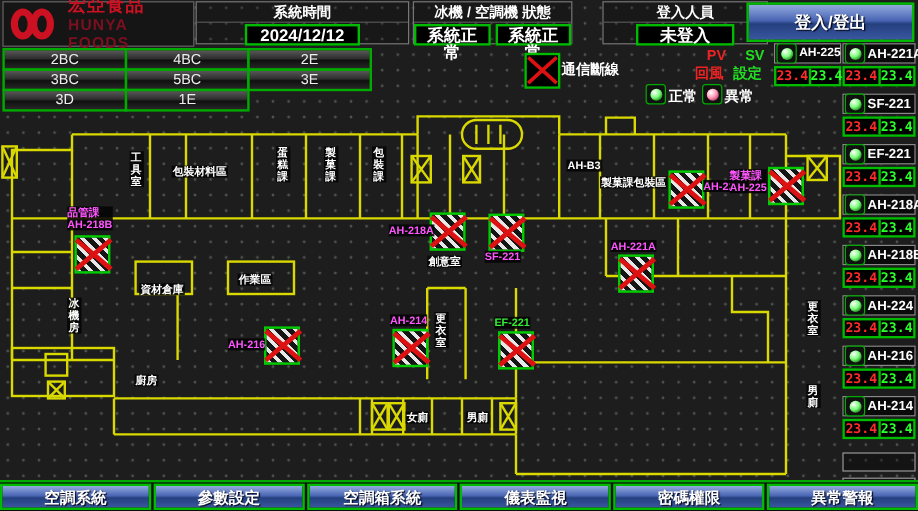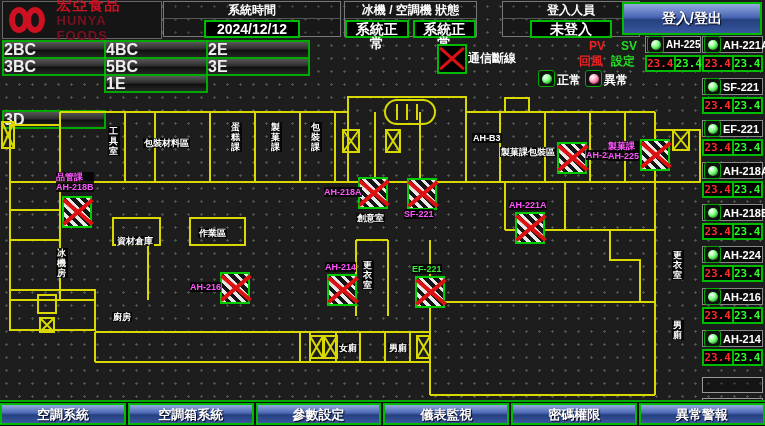--- a/index.html
+++ b/index.html
@@ -27,22 +27,22 @@
   .sec-status{left:344px;width:133px;}
   .sec-login{left:480px;width:138px;margin-left:22px;}
   .btn-blue{
     background:linear-gradient(#93aade 0%,#4a66b4 45%,#24407e 55%,#3a57a0 100%);
     border:2px solid #00bb00;color:#fff;font-weight:bold;text-align:center;
     text-shadow:1px 1px 1px #001;box-sizing:border-box;cursor:pointer;
   }
   .login-btn{position:absolute;left:622px;top:2px;width:140px;height:33px;font-size:14px;line-height:29px;}
   
   .floor-btn{
-    position:absolute;width:100px;height:15px;line-height:15px;
-    font-size:16px;font-weight:bold;color:#eee;
+    position:absolute;width:100px;height:15px;line-height:15px;text-align:center;
+    font-size:12px;font-weight:normal;color:#eee;
     background:linear-gradient(#585858 0%,#2e2e2e 45%,#101010 55%,#262626 100%);
     border:2px solid #00aa00;box-sizing:content-box;
   }
   
   .xbox{position:absolute;width:26px;height:26px;border:2px solid #00bb00;background:#000;}
   .xbox::before,.xbox::after{content:"";position:absolute;left:-3px;top:11px;width:32px;height:3px;background:#dd1111;}
   .xbox::before{transform:rotate(42deg);}
   .xbox::after{transform:rotate(-42deg);}
   .leg-text{position:absolute;font-size:12px;font-weight:bold;color:#fff;}
   .leg-red{position:absolute;font-size:12px;font-weight:bold;color:#ee2222;}
@@ -120,21 +120,21 @@
       <div class="floor-btn" style="left: 2px; top: 40px;">2BC</div>
       <div class="floor-btn" style="left: 104px; top: 40px;">4BC</div>
       <div class="floor-btn" style="left: 206px; top: 40px;">2E</div>
     </div>
   <div id="floor-row-1">
       <div class="floor-btn" style="left: 2px; top: 57px;">3BC</div>
       <div class="floor-btn" style="left: 104px; top: 57px;">5BC</div>
       <div class="floor-btn" style="left: 206px; top: 57px;">3E</div>
     </div>
   <div id="floor-row-2">
-      <div class="floor-btn" style="left: 2px; top: 74px; margin-top: 36px;">3D</div>
+      <div class="floor-btn" style="left: 2px; top: 74px;">3D</div>
       <div class="floor-btn" style="left: 104px; top: 74px;">1E</div>
     </div>
 
   <div class="xbox" style="left:437px;top:44px"></div>
   <div class="leg-text" style="left:468px;top:50px;position:absolute">通信斷線</div>
 
   <div class="leg-red" style="left:589px;top:39px">PV</div>
   <div class="leg-grn" style="left:621px;top:39px">SV</div>
   <div class="leg-red" style="left:579px;top:53px">回風</div>
   <div class="leg-grn" style="left:611px;top:53px">設定</div>
@@ -331,20 +331,20 @@
           <span class="seg red">23.4</span>
           <span class="seg grn">23.4</span>
         </div>
       </div>
       <div class="empty-slot"></div>
       <div class="empty-slot"></div>
     </div>
 
   <div class="nav" id="nav">
       <div class="nav-btn btn-blue">空調系統</div>
+      <div class="nav-btn btn-blue">參數設定</div>
       <div class="nav-btn btn-blue">空調箱系統</div>
-      <div class="nav-btn btn-blue">參數設定</div>
       <div class="nav-btn btn-blue">儀表監視</div>
       <div class="nav-btn btn-blue">密碼權限</div>
       <div class="nav-btn btn-blue">異常警報</div>
     </div>
 
 </div>
 
 </body></html>

